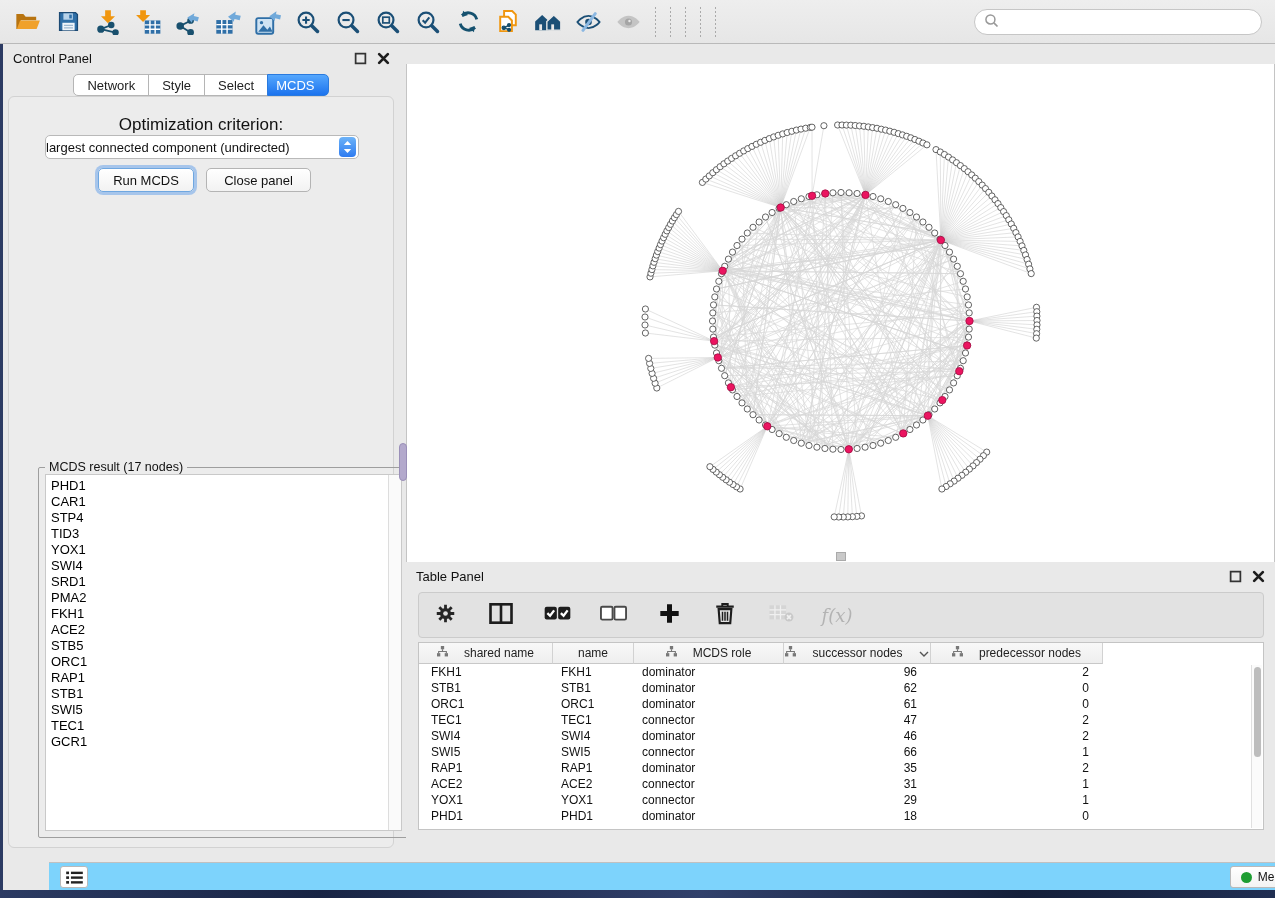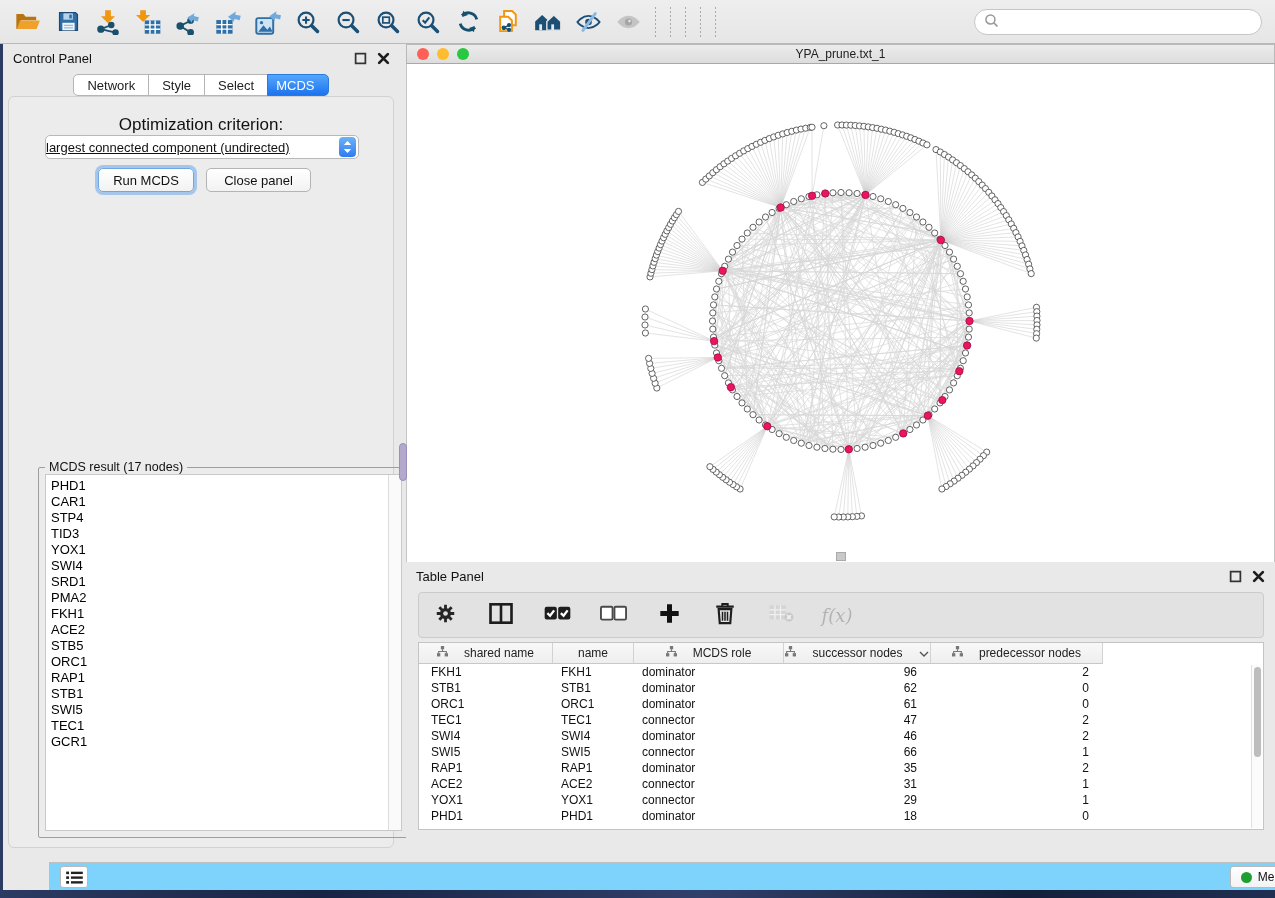--- a/index.html
+++ b/index.html
@@ -37,21 +37,21 @@
     background:#fff; border:1px solid #b5b5b5; margin-left:-1px; cursor:default; }
   .ctab:first-child { border-radius:5px 0 0 5px; }
   .ctab:last-child { border-radius:0 5px 5px 0; }
   .ctab.active { background:linear-gradient(#55a7fd,#1c73ee); color:#fff; border-color:#2a7ade;padding-left:8px; }
   .cbody { position:absolute; left:5px; top:52px; width:386px; height:752px;
     background:#ececec; border:1px solid #d2d2d2; border-radius:6px; }
   .opt-label { text-align:center; margin-top:18px; font-size:17px; color:#111; }
   .dropdown { position:absolute; left:36px; top:38px; width:314px; height:24px;
     background:#fff; border:1px solid #b9b9b9; border-radius:5px;
     display:flex; align-items:center; font-size:13px; color:#111; }
-  .dropdown .dval { flex:1; white-space:nowrap; overflow:hidden;text-decoration:underline; }
+  .dropdown .dval { flex:1; white-space:nowrap; overflow:hidden; }
   .dropdown .spin { width:17px; height:20px; margin-right:2px; border-radius:4px;
     background:linear-gradient(#6db3f8,#2e7bf0); display:flex; flex-direction:column;
     align-items:center; justify-content:center; gap:2px; }
   .btnrow { position:absolute; top:71px; left:0; width:100%; height:24px; }
   .mbtn { position:absolute; height:24px; background:linear-gradient(#ffffff,#f2f2f2);
     border:1px solid #b4b4b4; border-radius:5px; font-size:13px; color:#111;
     display:flex; align-items:center; justify-content:center; cursor:default; }
   .mbtn.run { left:89px; width:96px; border-color:#6fa7e0;
     box-shadow:0 0 0 3px rgba(110,165,235,.55); }
   .mbtn.closep { left:197px; width:105px; }
@@ -370,28 +370,20 @@
             <div>GCR1</div>
           </div>
       </div>
     </div>
   </div>
 
   <div class="v-handle"></div>
 
   <div class="rightcol">
 
-    <div class="netwin-title">
-      <div class="lights">
-        <span class="light" id="light-r" style="background: rgb(255, 95, 87);"></span>
-        <span class="light" id="light-y" style="background: rgb(254, 188, 46);"></span>
-        <span class="light" id="light-g" style="background: rgb(40, 200, 64);"></span>
-      </div>
-      <span class="title">YPA_prune.txt_1</span>
-    </div>
 
     <div class="netcanvas" id="netcanvas"><svg width="869" height="498" viewBox="0 0 869 498">
       <g stroke="#7d7d7d" stroke-width="0.7" opacity="0.3">
             <line x1="315.7" y1="206.8" x2="442.1" y2="128.8"></line>
             <line x1="315.7" y1="206.8" x2="481.3" y2="137.5"></line>
             <line x1="315.7" y1="206.8" x2="409.9" y2="130.8"></line>
             <line x1="315.7" y1="206.8" x2="314.5" y2="304.3"></line>
             <line x1="315.7" y1="206.8" x2="417.9" y2="384.5"></line>
             <line x1="315.7" y1="206.8" x2="509.5" y2="361.0"></line>
             <line x1="315.7" y1="206.8" x2="466.0" y2="381.5"></line>

